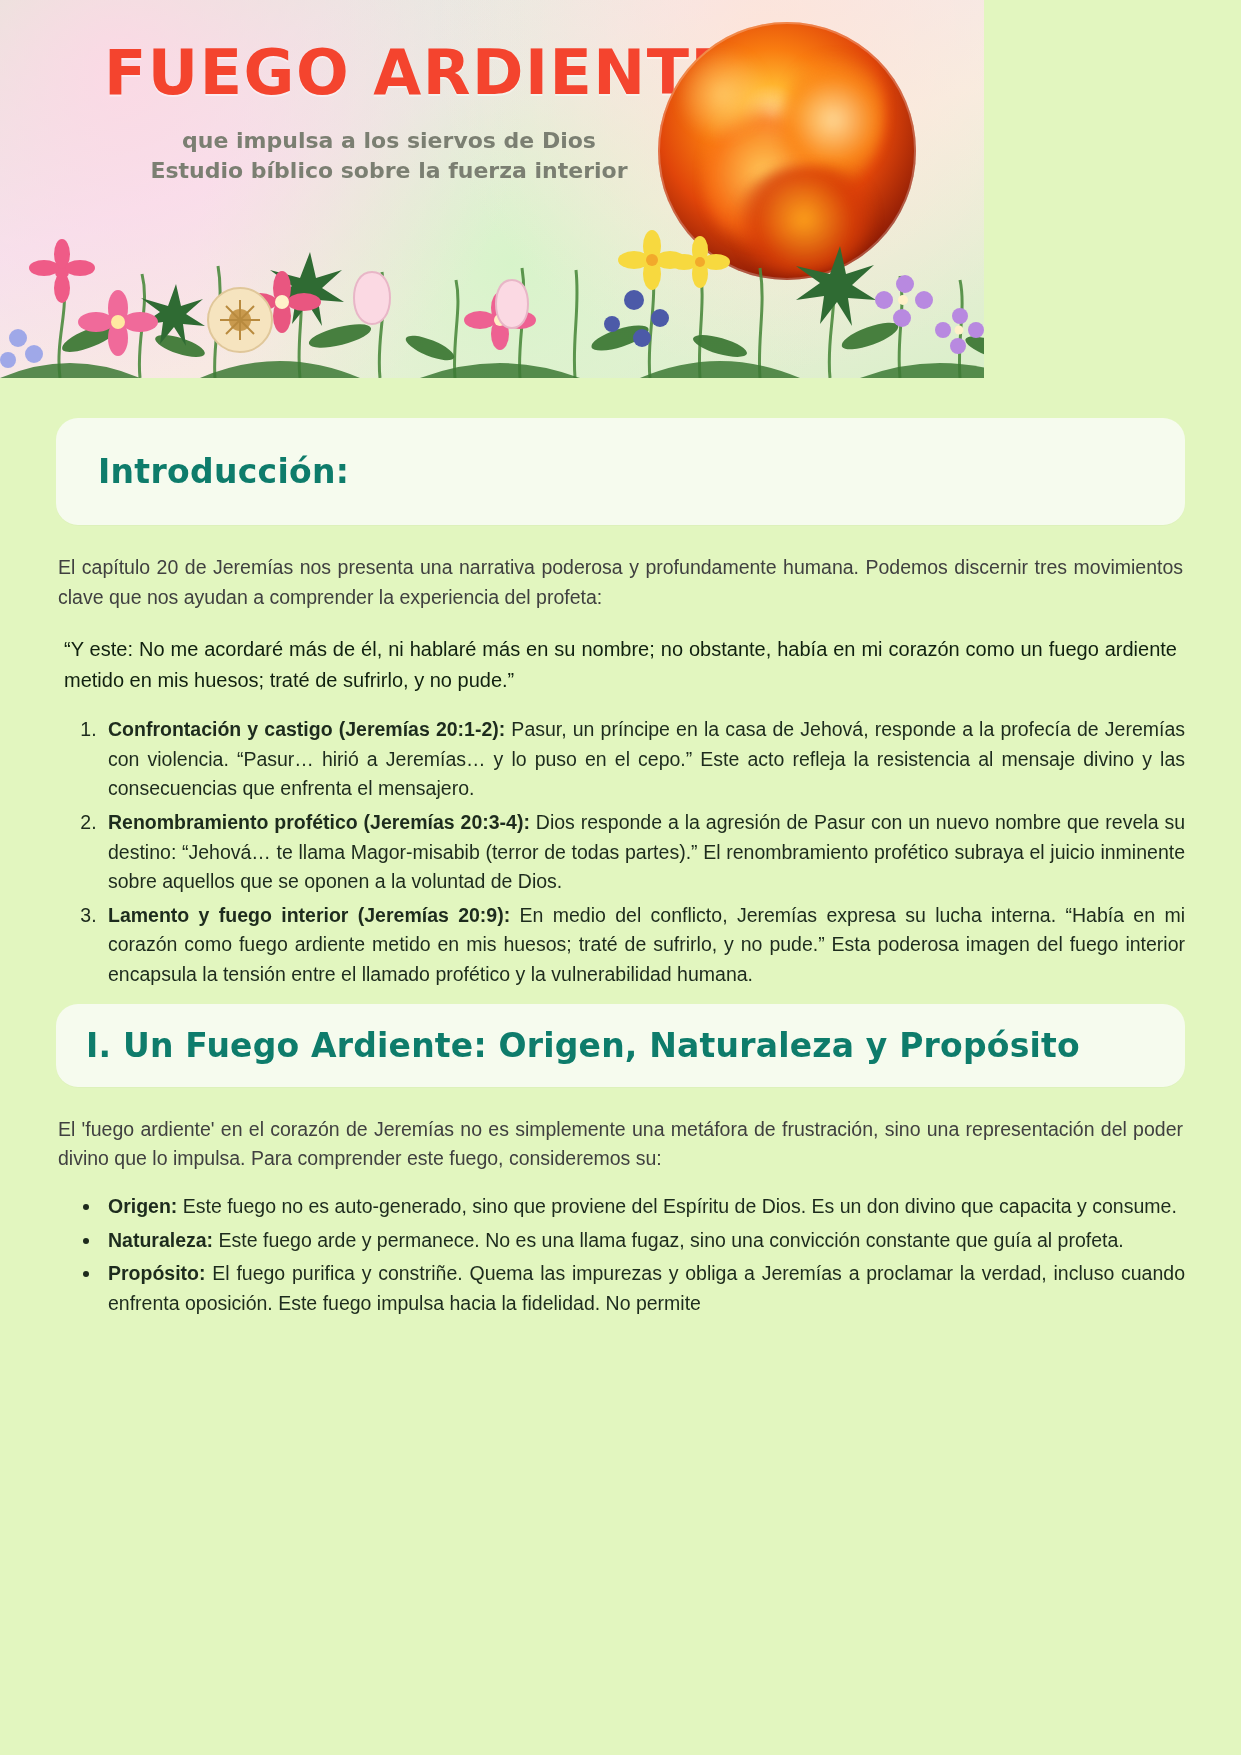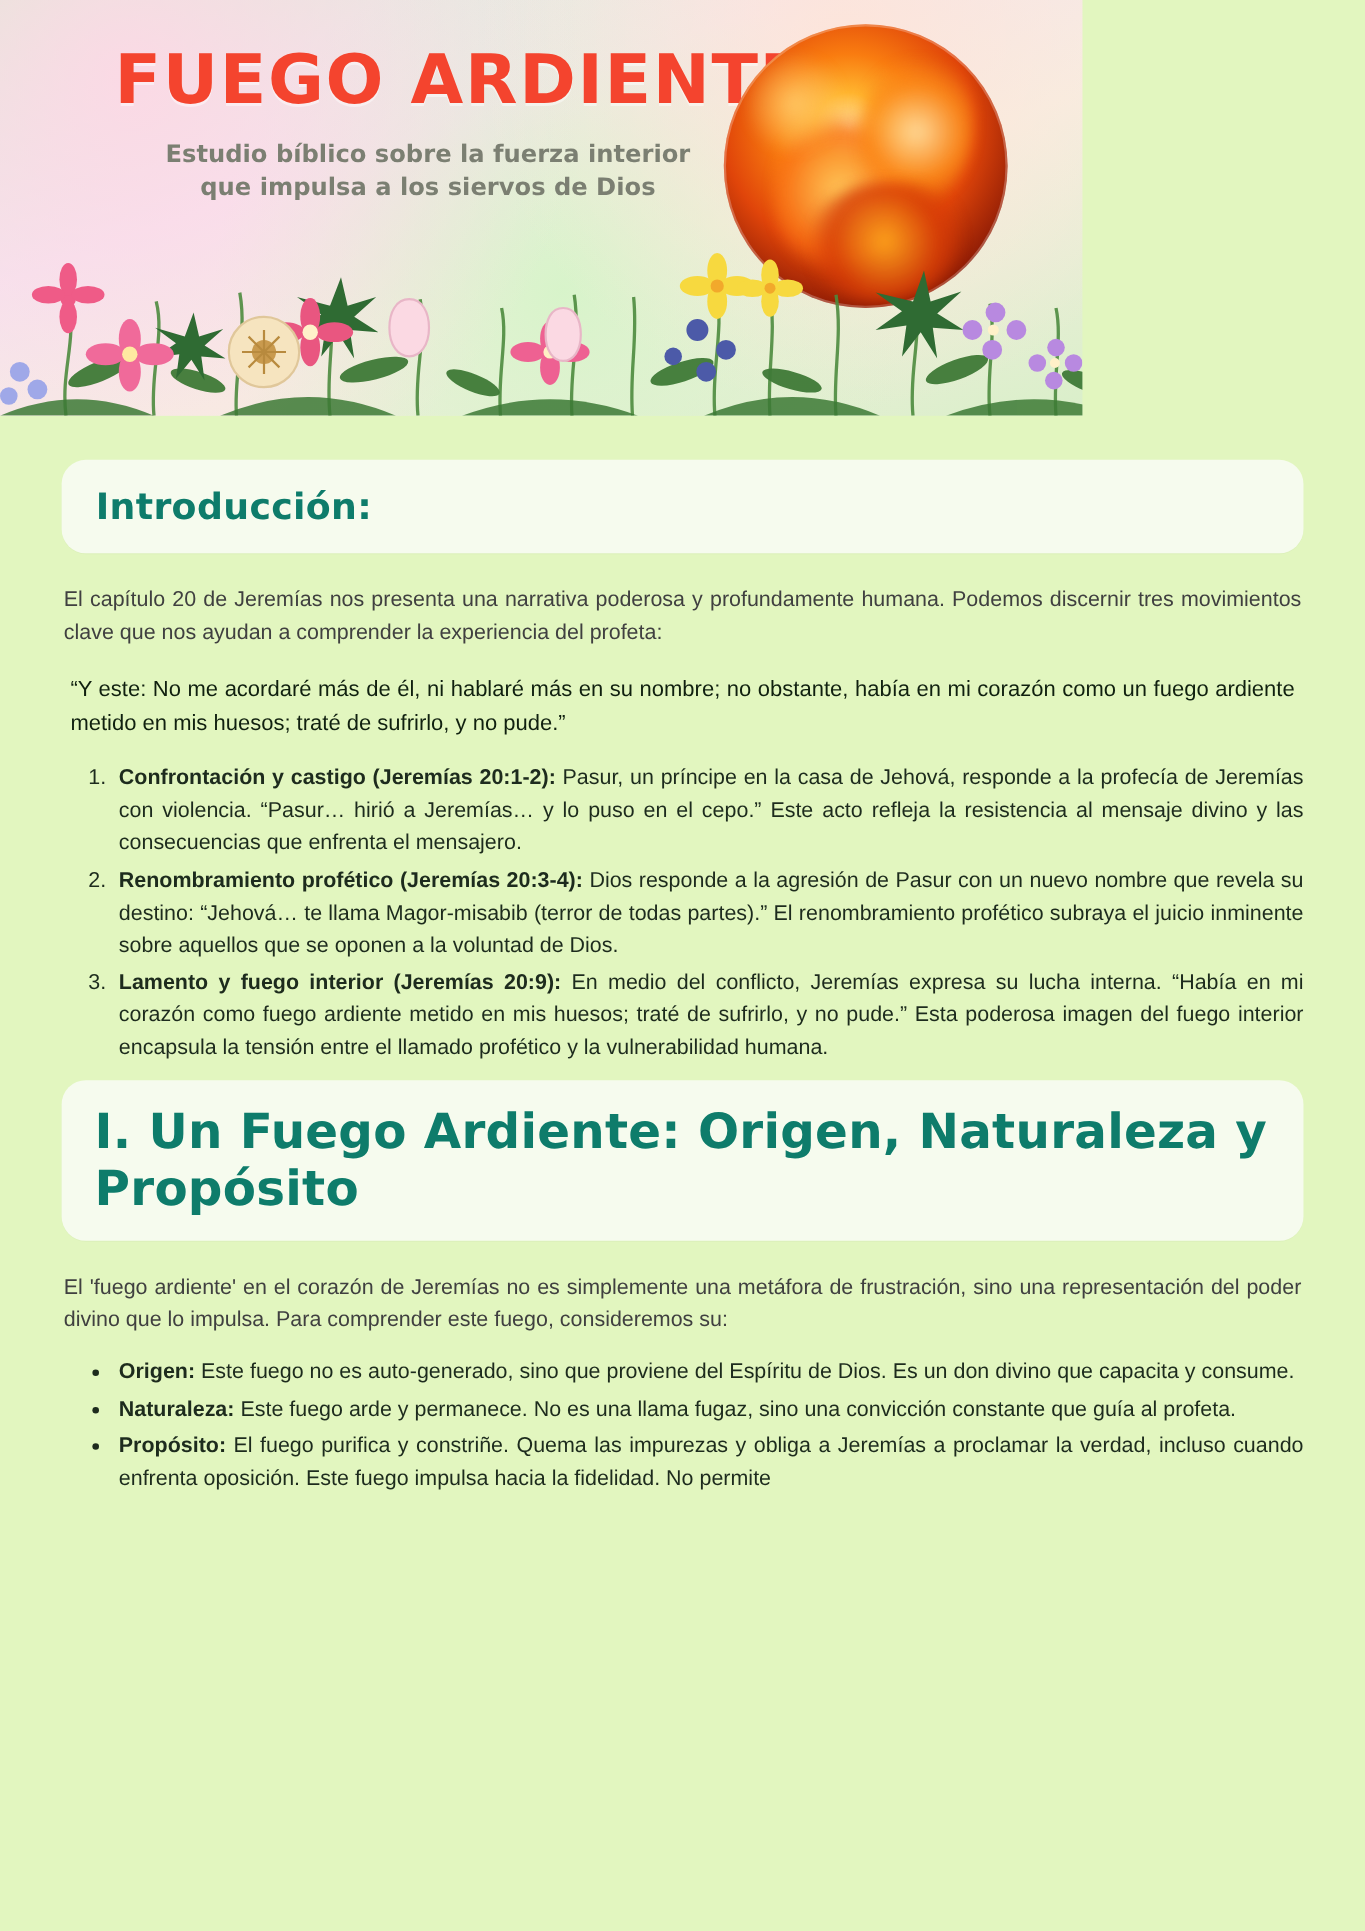--- a/index.html
+++ b/index.html
@@ -89,29 +89,29 @@
     padding: 26px 56px 40px 56px;
   }
   .section-card {
     background: #f6fbee;
     border-radius: 22px;
     padding: 22px 30px;
     margin: 14px 0 28px 0;
     box-shadow: 0 1px 0 rgba(0,0,0,0.02);
   }
   .section-card.intro h2 {
-    margin: 1px;
+    margin: 12px;
     font-size: 33px;
     color: #0e7c6b;
     font-family: "DejaVu Sans", sans-serif;
     letter-spacing: 0.3px;
   }
   .section-card.roman h2 {
     margin: 0;
-    font-size: 44px;
+    font-size: 33px;
     color: #0e7c6b;
     font-family: "DejaVu Sans", sans-serif;
     letter-spacing: 0.2px;
   }
   p.body {
     font-size: 19.5px;
     line-height: 1.52;
     text-align: justify;
     margin: 18px 2px 18px 2px;
     color: #404040;
@@ -154,22 +154,22 @@
     padding-left: 6px;
   }
   .lead { font-weight: bold; }
 </style>
 </head>
 <body>
 
 <div class="banner">
   <div class="banner-title">FUEGO ARDIENTE</div>
   <div class="banner-sub">
+    <div>que impulsa a los siervos de Dios</div>
     <div>Estudio bíblico sobre la fuerza interior</div>
-    <div>que impulsa a los siervos de Dios</div>
   </div>
 
   <div class="fire-circle">
     <span class="flame f1"></span>
     <span class="flame f2"></span>
     <span class="flame f3"></span>
     <span class="flame f4"></span>
   </div>
 
   <div class="flowers">

